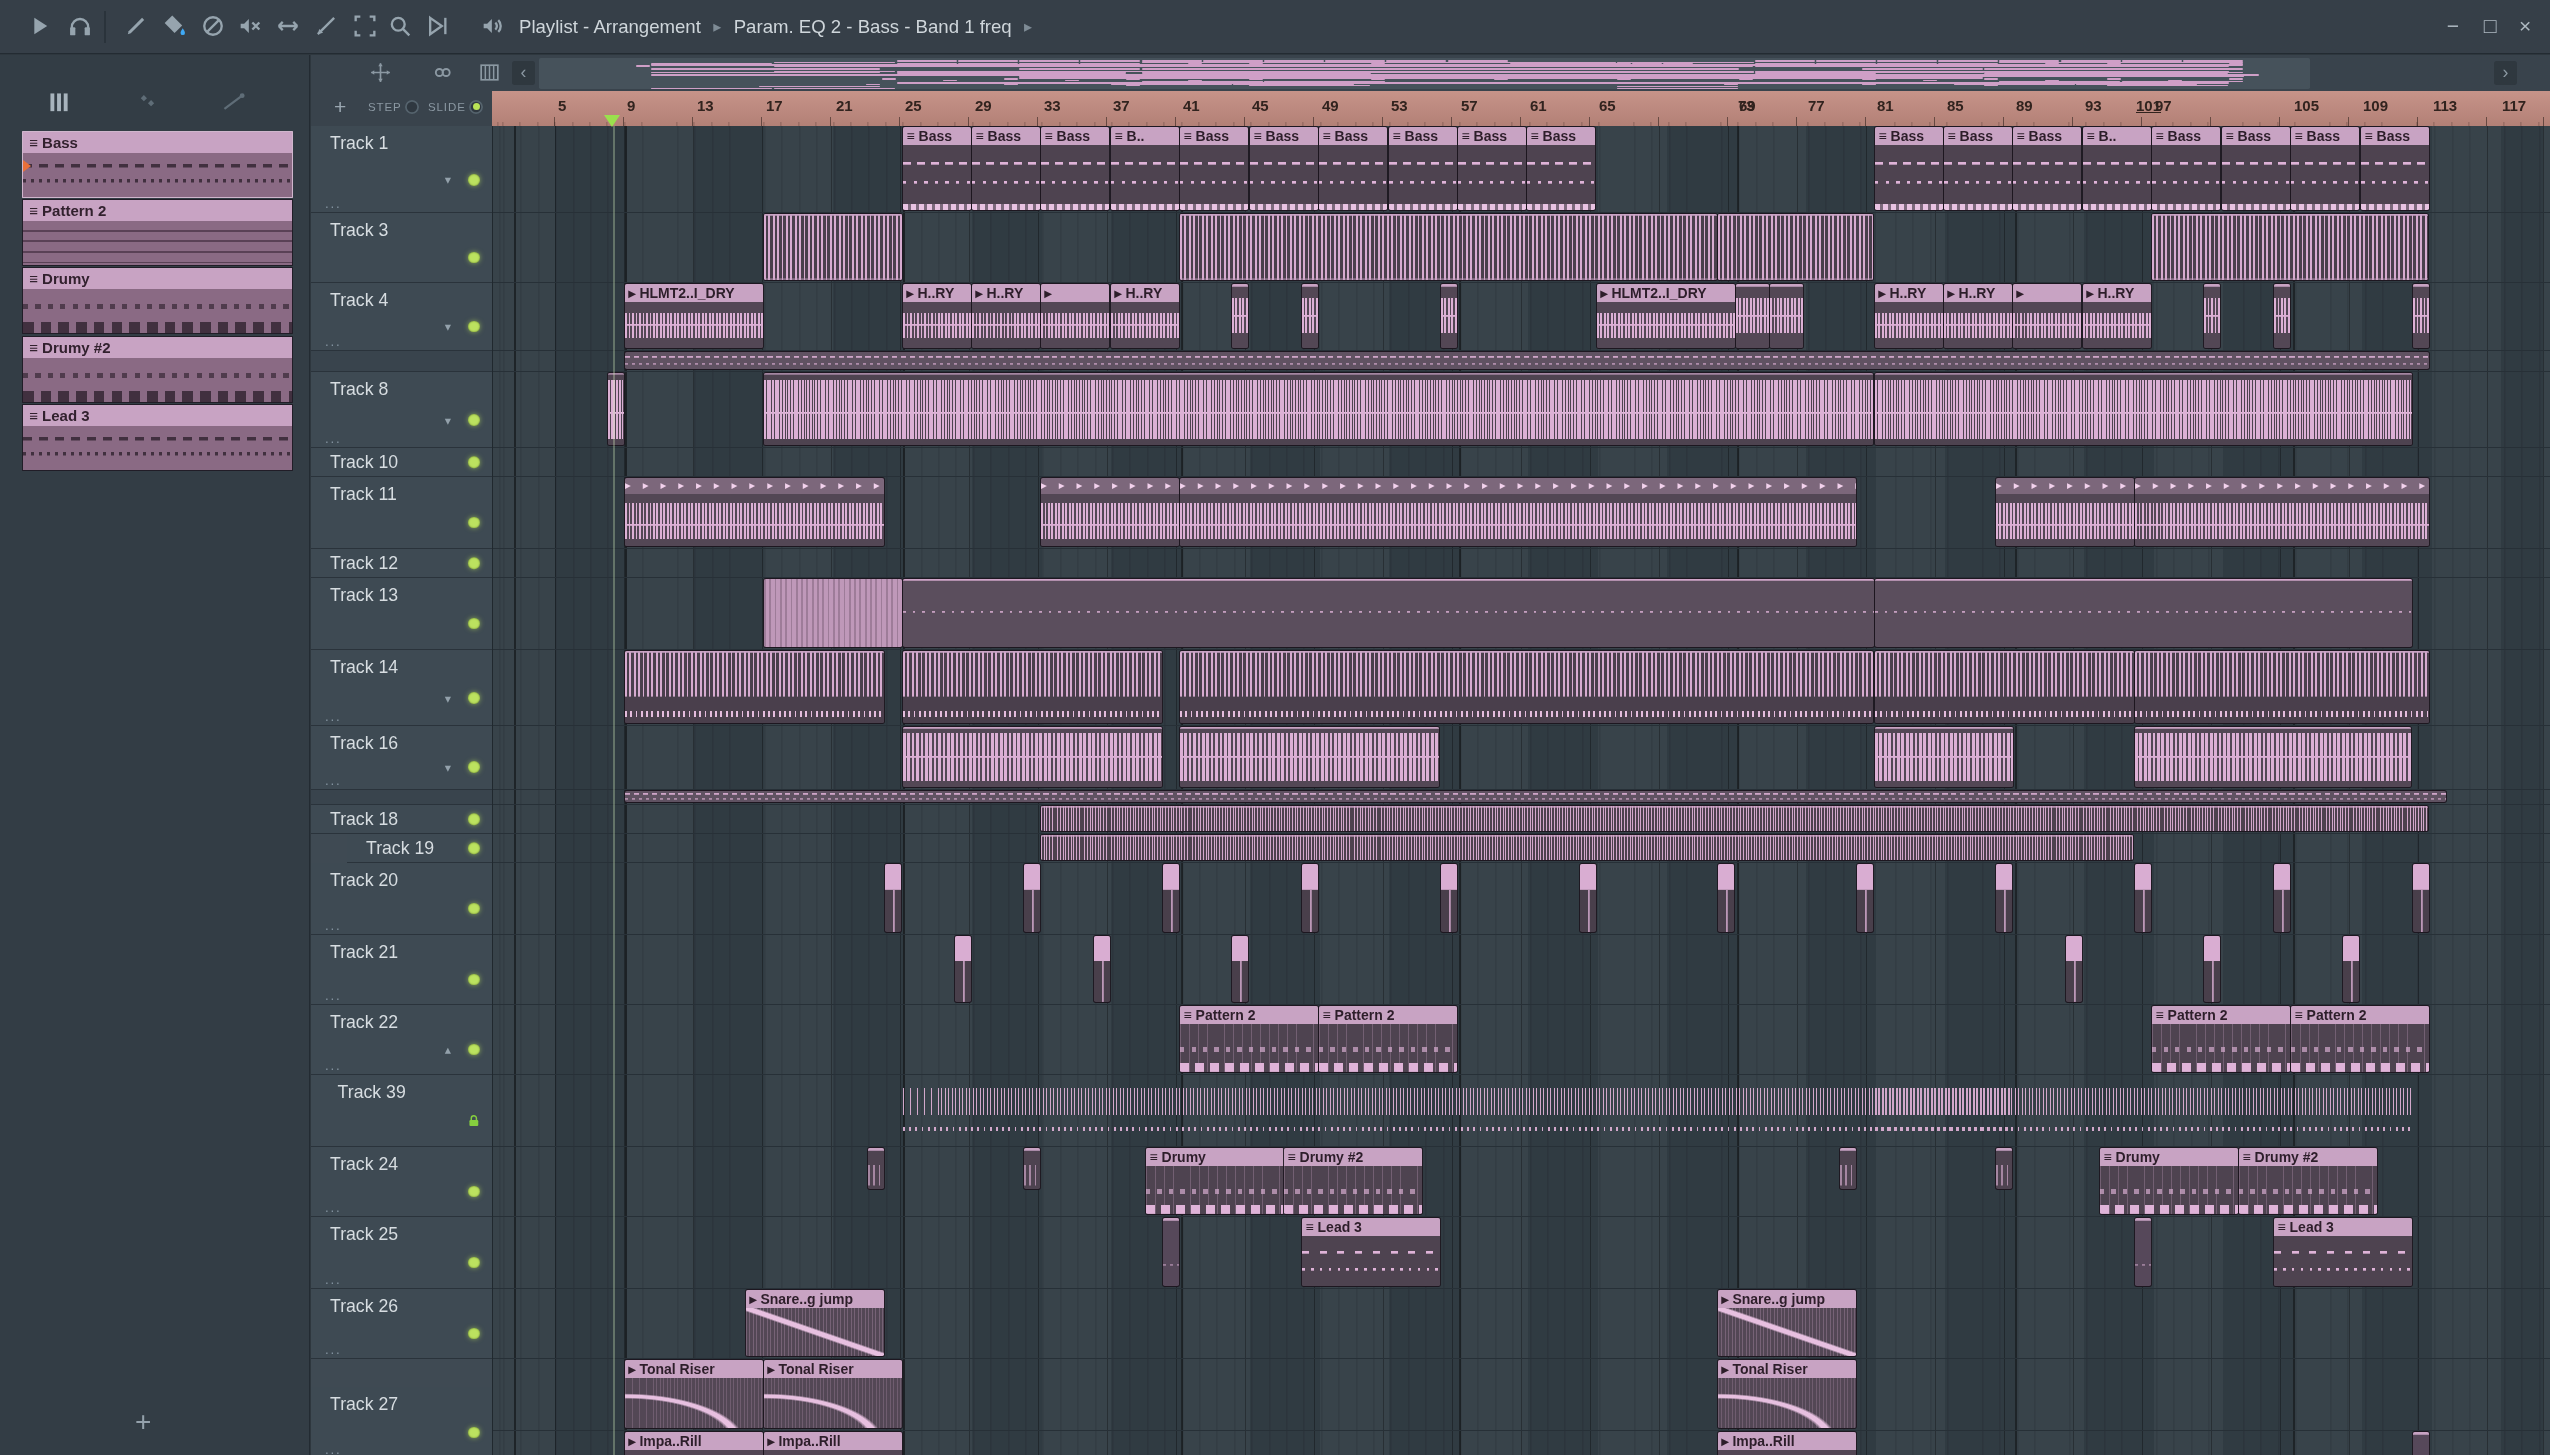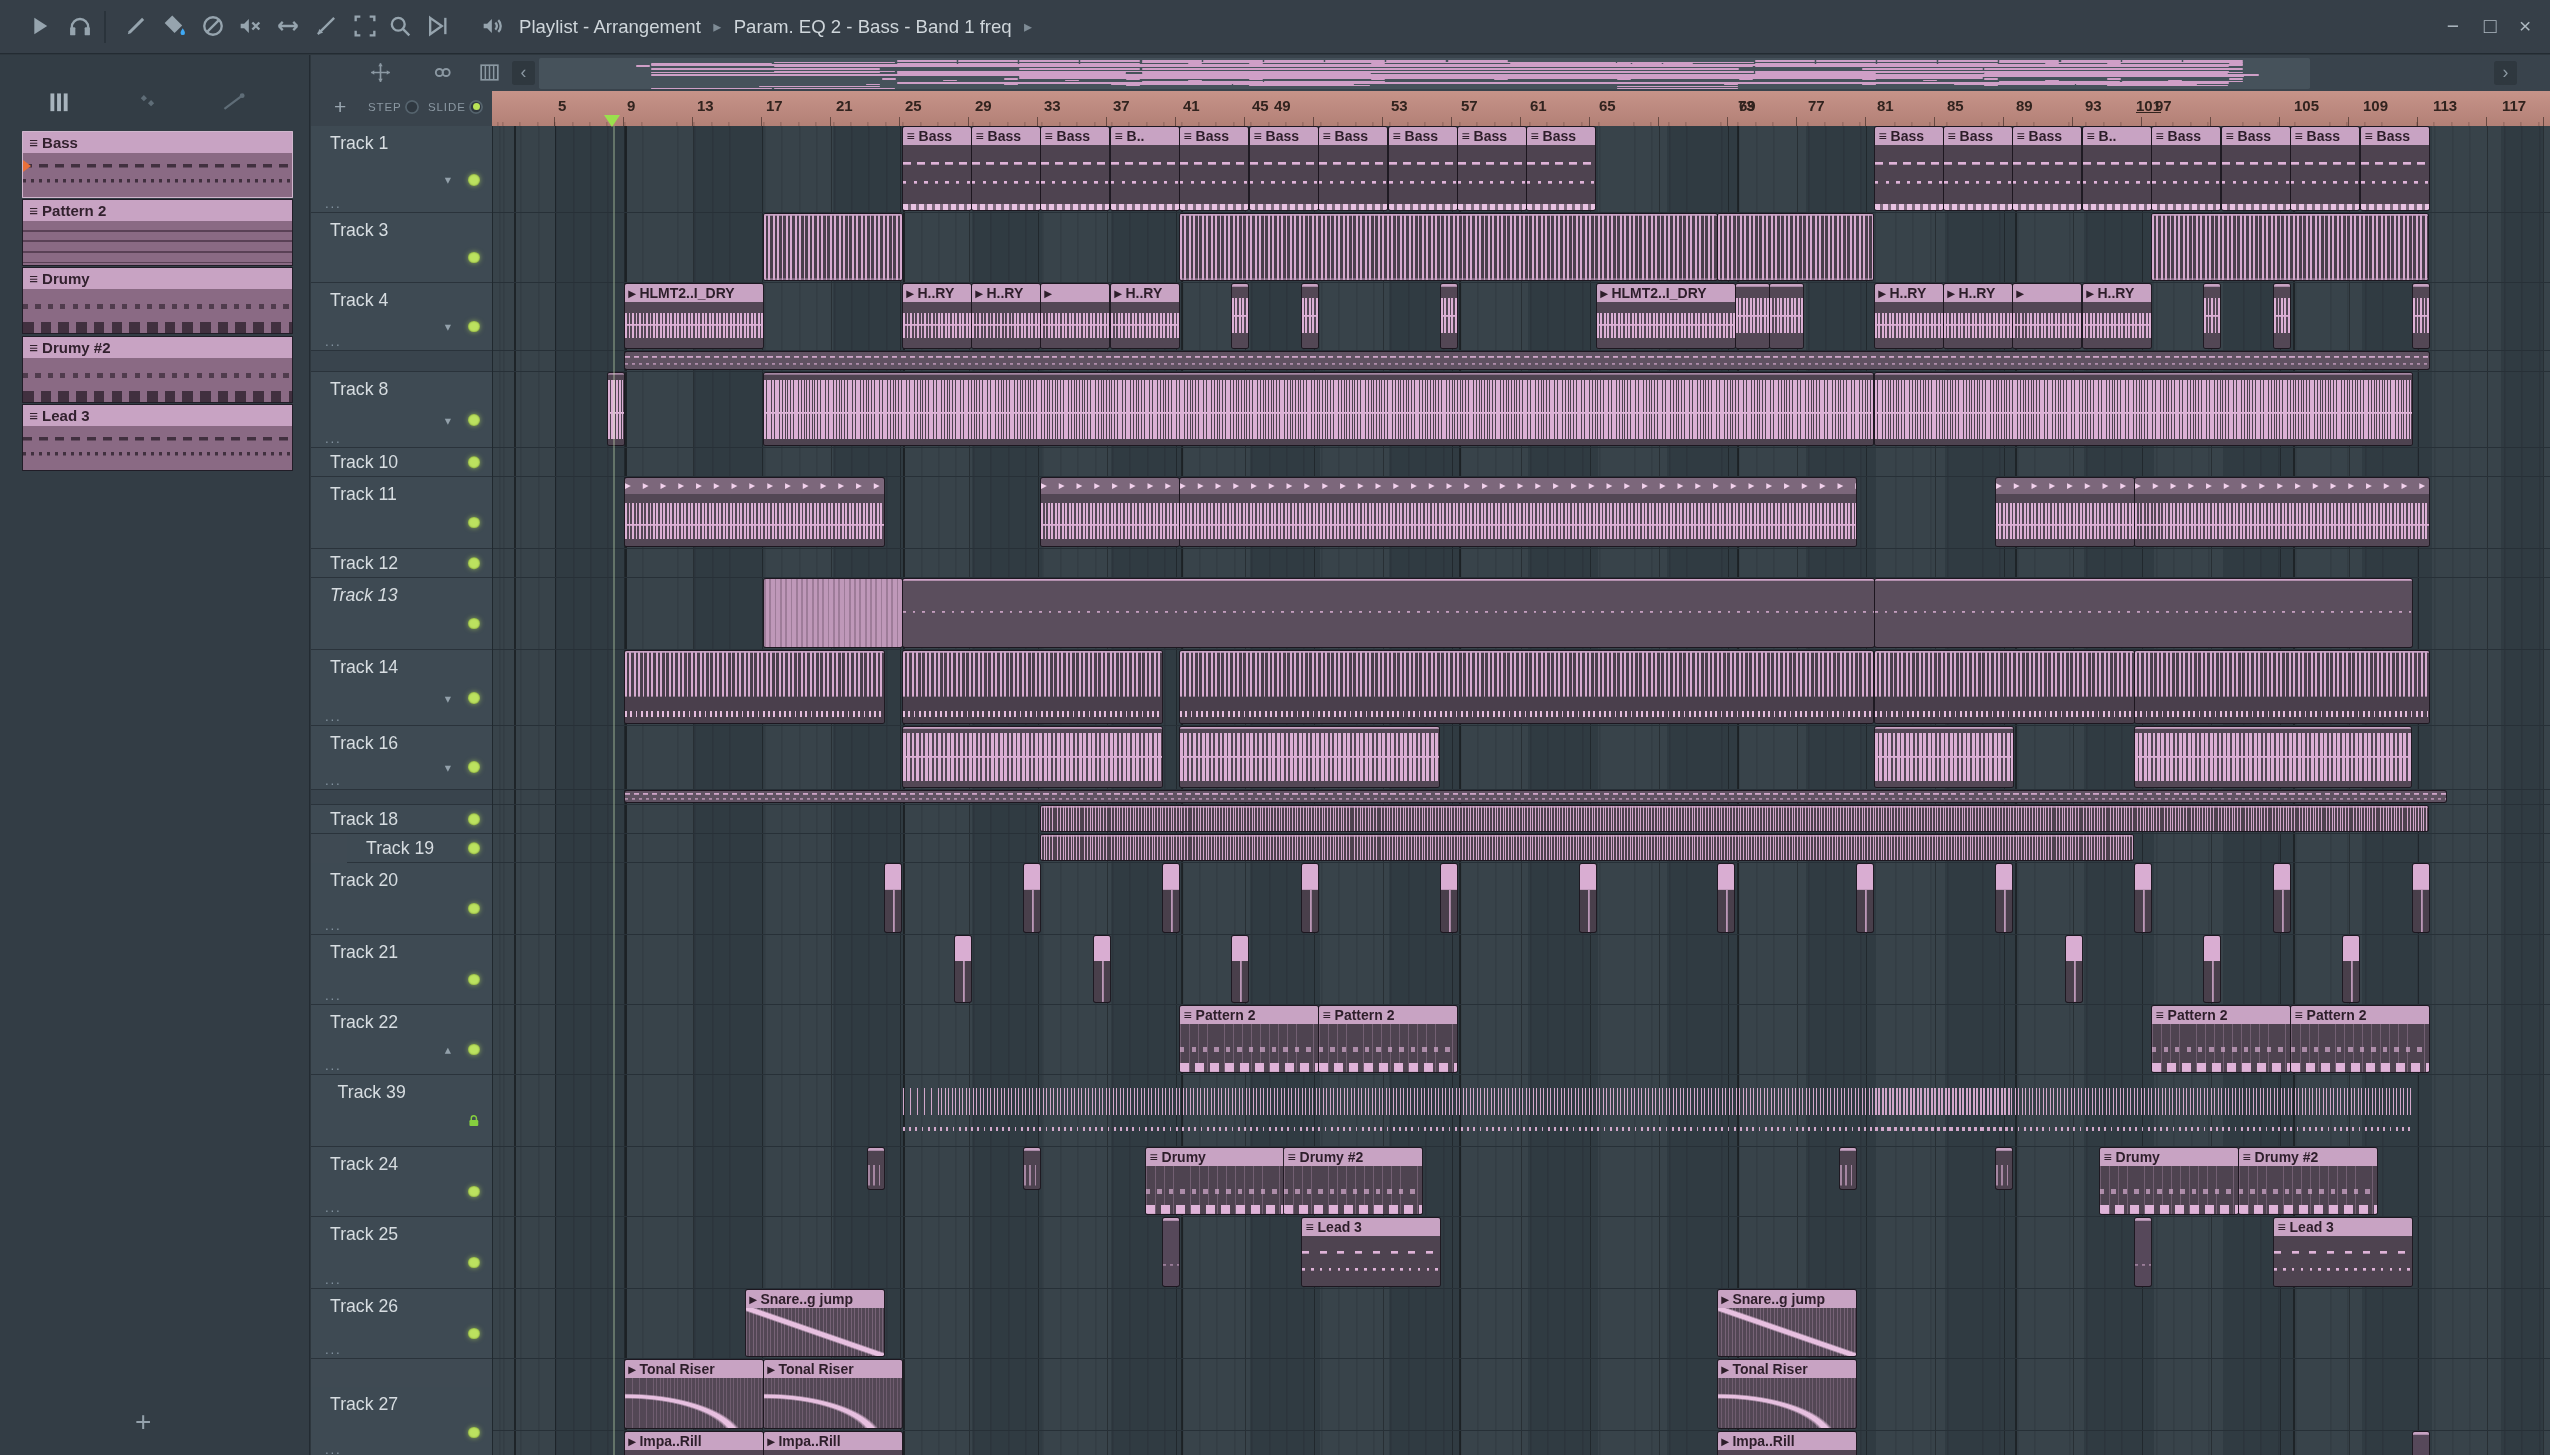--- a/index.html
+++ b/index.html
@@ -399,21 +399,21 @@
         <span class="ruler-num" style="left: 135px;">9</span>
         <span class="ruler-num" style="left: 205px;">13</span>
         <span class="ruler-num" style="left: 274px;">17</span>
         <span class="ruler-num" style="left: 344px;">21</span>
         <span class="ruler-num" style="left: 413px;">25</span>
         <span class="ruler-num" style="left: 483px;">29</span>
         <span class="ruler-num" style="left: 552px;">33</span>
         <span class="ruler-num" style="left: 621px;">37</span>
         <span class="ruler-num" style="left: 691px;">41</span>
         <span class="ruler-num" style="left: 760px;">45</span>
-        <span class="ruler-num" style="left: 782px;">49</span>
+        <span class="ruler-num" style="left: 830px;">49</span>
         <span class="ruler-num" style="left: 899px;">53</span>
         <span class="ruler-num" style="left: 969px;">57</span>
         <span class="ruler-num" style="left: 1038px;">61</span>
         <span class="ruler-num" style="left: 1107px;">65</span>
         <span class="ruler-num" style="left: 1247px;">69</span>
         <span class="ruler-num" style="left: 1246px;">73</span>
         <span class="ruler-num" style="left: 1316px;">77</span>
         <span class="ruler-num" style="left: 1385px;">81</span>
         <span class="ruler-num" style="left: 1455px;">85</span>
         <span class="ruler-num" style="left: 1524px;">89</span>
@@ -457,21 +457,21 @@
           <div class="tled"></div>
         </div>
         <div class="thead" style="height: 72px;">
           <div class="tname">Track 11</div>
           <div class="tled"></div>
         </div>
         <div class="thead short" style="height: 29px;">
           <div class="tname">Track 12</div>
           <div class="tled"></div>
         </div>
-        <div class="thead" style="height: 72px; font-style: italic;">
+        <div class="thead" style="height: 72px;">
           <div class="tname">Track 13</div>
           <div class="tled"></div>
         </div>
         <div class="thead" style="height: 76px;">
           <div class="tname">Track 14</div>
           <div class="tdots">...</div>
           <div class="tarrow">▾</div>
           <div class="tled"></div>
         </div>
         <div class="thead" style="height: 64px;">

